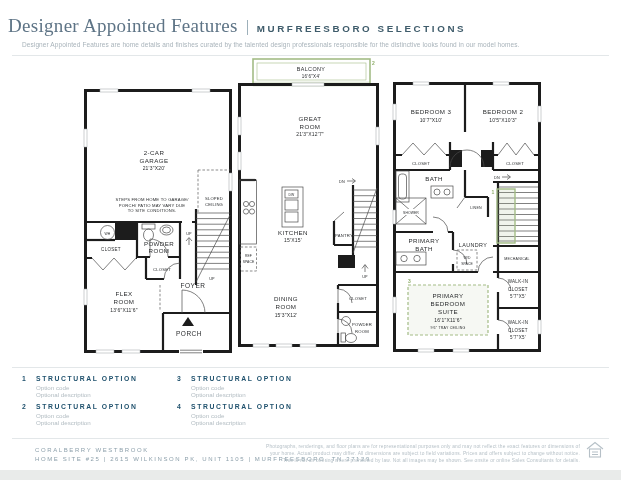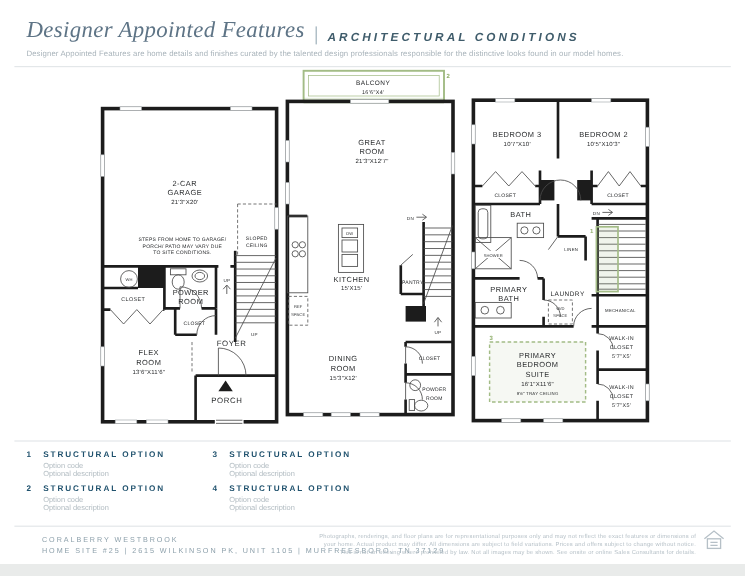--- a/index.html
+++ b/index.html
@@ -2,21 +2,21 @@
 <html><head>
 <meta charset="utf-8">
 <style>
   html,body{margin:0;padding:0;background:#fff;}
   #page{position:relative;width:621px;height:480px;background:#fff;overflow:hidden;
         font-family:"Liberation Sans",sans-serif;}
   .hr{position:absolute;left:12px;right:12px;height:1px;background:#e3e7e9;}
   .band{position:absolute;left:0;right:0;top:470px;height:10px;background:#e9ebea;}
 
   
-  .header{position:absolute;left:22px;top:15px;display:flex;align-items:flex-end;font-style:italic;}
+  .header{position:absolute;left:8px;top:15px;display:flex;align-items:center;}
   .title{font-family:"Liberation Serif",serif;font-size:19px;color:#5e7486;letter-spacing:0.3px;}
   .vbar{width:1px;height:15px;background:#9db0ba;margin:0 9px;margin-top:3px;}
   .caps{font-size:9.8px;font-weight:bold;letter-spacing:2.6px;color:#3f5c6b;padding-top:4px;}
   .desc{position:absolute;left:22px;top:41px;font-size:13px;color:#a8b3ba;letter-spacing:0.2px;
         white-space:nowrap;transform:scale(0.5);transform-origin:left top;width:1180px;}
 
   
   svg{position:absolute;overflow:visible;}
   svg text{font-family:"Liberation Sans",sans-serif;fill:#2a2c2e;}
   .ctr{text-anchor:middle;}
@@ -51,21 +51,21 @@
   .house{stroke:#b6c0c7;fill:none;stroke-width:1.1;}
 </style>
 </head>
 <body>
 
 <div id="page">
 
   <div class="header">
     <span class="title">Designer Appointed Features</span>
     <span class="vbar"></span>
-    <span class="caps">ARCHITECTURAL CONDITIONS</span>
+    <span class="caps">MURFREESBORO SELECTIONS</span>
   </div>
   <div class="desc">Designer Appointed Features are home details and finishes curated by the talented design professionals responsible for the distinctive looks found in our model homes.</div>
 
   <div class="hr" style="top:55px"></div>
   <div class="hr" style="top:367px"></div>
   <div class="hr" style="top:438px"></div>
   <div class="band"></div>
 
   <svg style="left:84px;top:89px" width="148" height="264" viewBox="0 0 148 264">
     <g>

